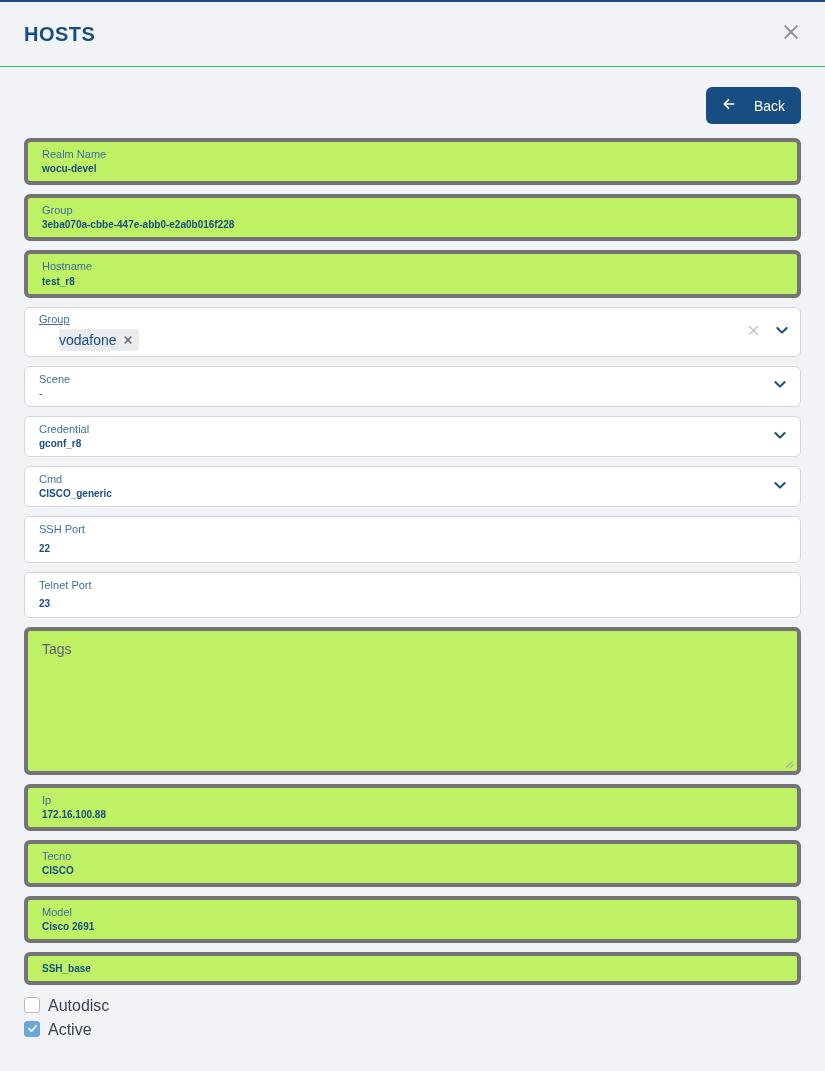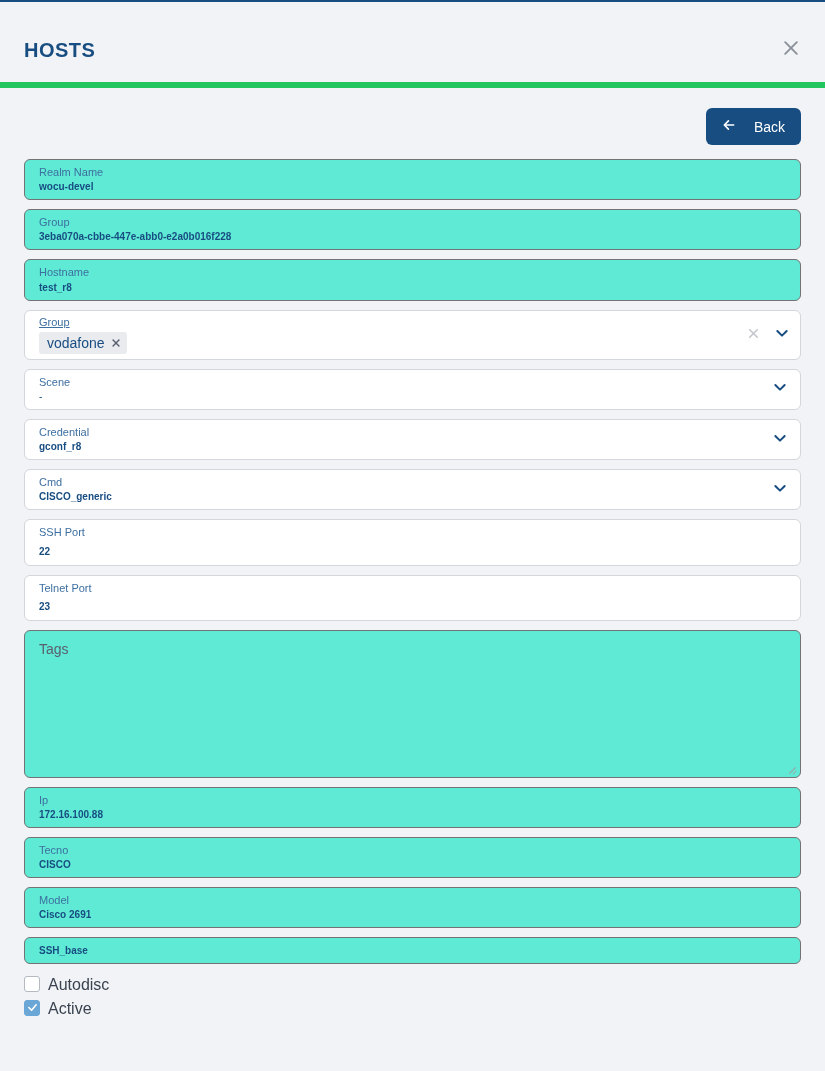--- a/index.html
+++ b/index.html
@@ -12,22 +12,22 @@
   .page {
     border-top: 2px solid #184d82;
     background: #f1f3f6;
     min-height: 1071px;
     position: relative;
   }
   .header {
     display: flex;
     align-items: center;
     justify-content: space-between;
-    padding: 36px 24px 20px 24px;
-    border-bottom: 6px solid #22c55e;
+    padding: 20px 24px 20px 24px;
+    border-bottom: 1px solid #22c55e;
     gap: 13px;
   }
   .header-title {
     font-size: 20px;
     font-weight: 700;
     letter-spacing: 0.5px;
     color: #184d82;
   }
   .close-btn {
     cursor: pointer;
@@ -61,22 +61,22 @@
     padding: 0 24px;
   }
 
   .field {
     border-radius: 6px;
     margin-bottom: 9px;
     position: relative;
     padding: 6px 12px 6px 14px;
   }
   .field.readonly {
-    background: #5eead4;
-    border: 1px solid #737373;
+    background: #bef264;
+    border: 4px solid #737373;
   }
   .field.editable {
     background: #ffffff;
     border: 1px solid #d3d6db;
   }
   .field-label {
     font-size: 11px;
     color: #3d6fa0;
     line-height: 1.2;
     display: block;
@@ -117,23 +117,24 @@
   }
   .group .field-label {
     width: 100%;
     text-decoration: underline;
   }
   .chip {
     display: inline-flex;
     align-items: center;
     background: #e9ebee;
     border-radius: 3px;
-    padding: 2px 6px 2px 8px;
+    padding: 2px 6px 2px 0;
     margin-top: 2px;
     gap: 6px;
+    margin-left: 20px;
   }
   .chip-label {
     font-size: 14px;
     color: #184d82;
     font-weight: 500;
   }
   .chip-x {
     color: #5a6070;
     cursor: pointer;
     display: flex;

